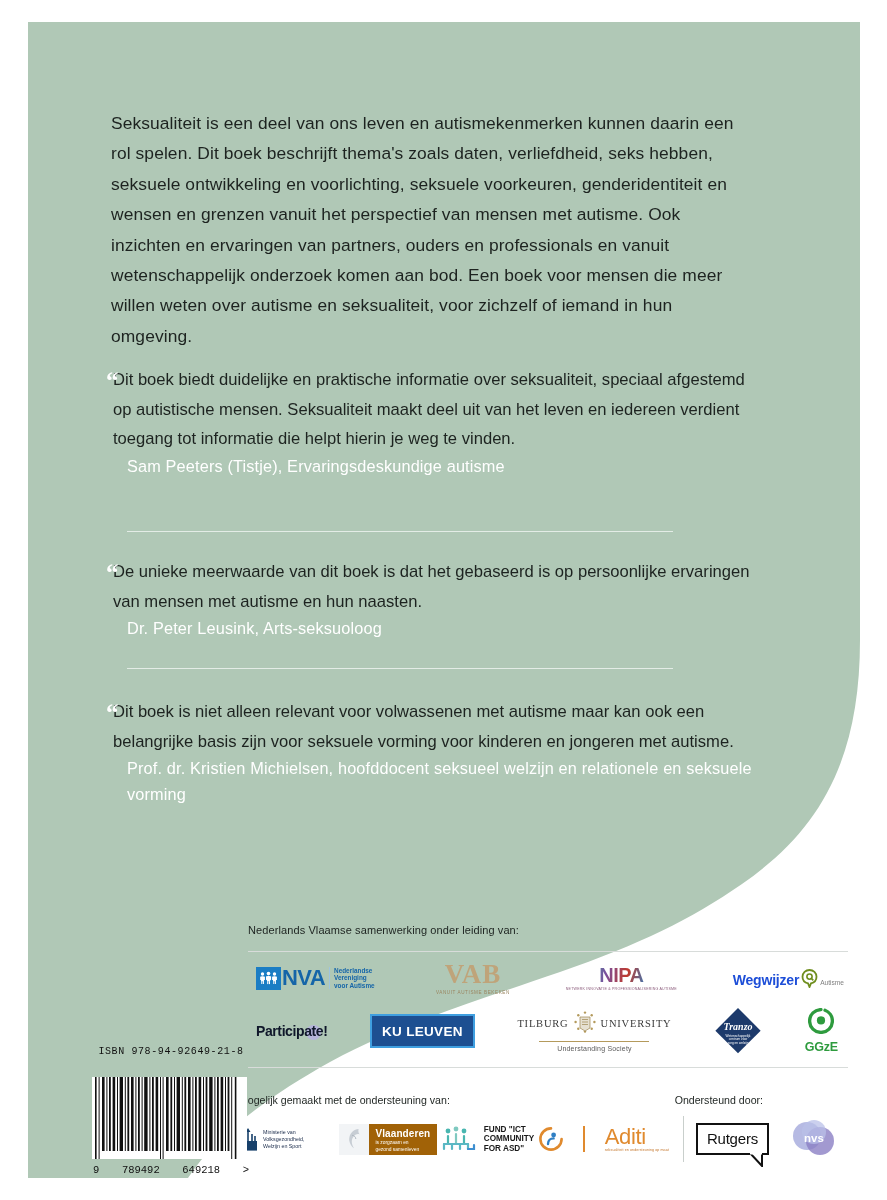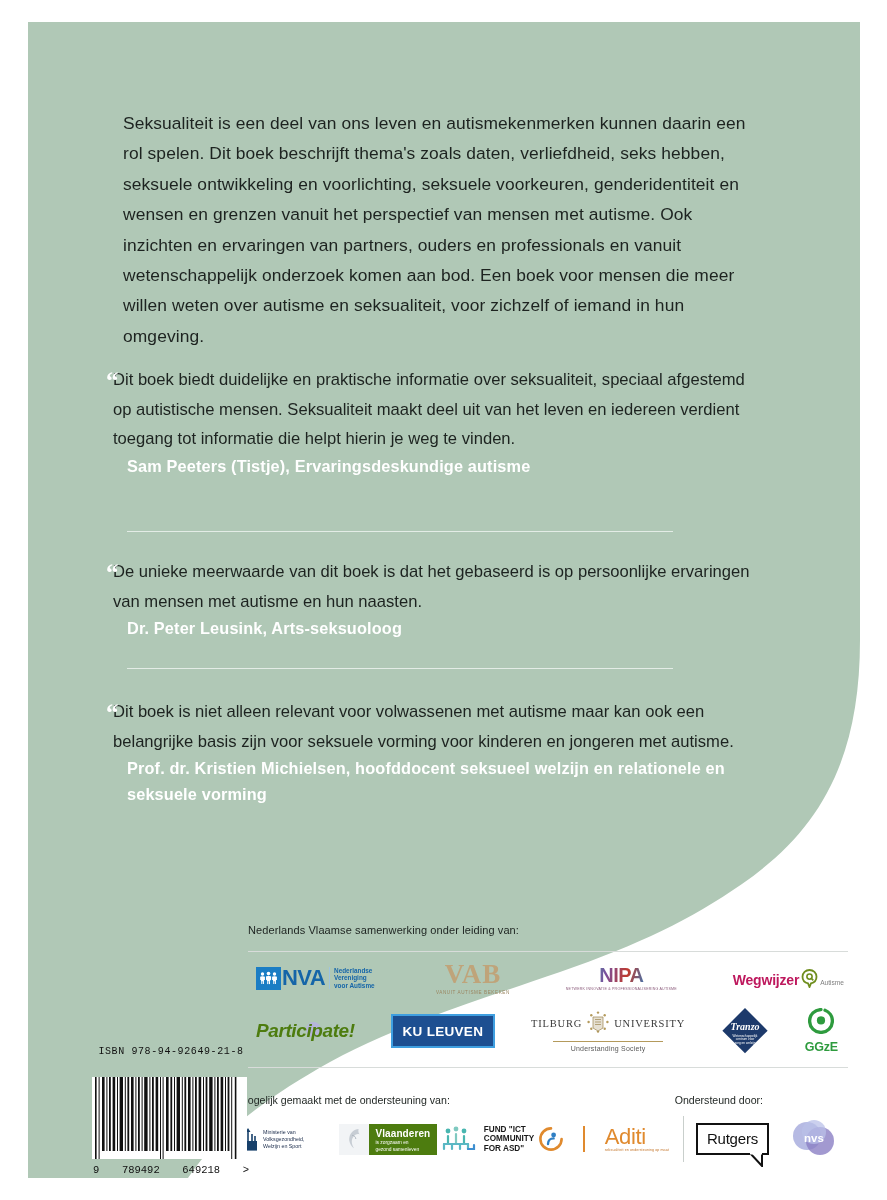--- a/index.html
+++ b/index.html
@@ -4,31 +4,31 @@
 <style>
   html,body{margin:0;padding:0;background:#ffffff;}
   body{width:887px;height:1200px;overflow:hidden;font-family:"Liberation Sans",sans-serif;}
 
   #page{position:relative;width:887px;height:1200px;background:#ffffff;overflow:hidden;}
 
   
   #green-shape{position:absolute;left:0;top:0;width:887px;height:1200px;}
 
   
-  #blurb{position:absolute;left:123px;top:108px;width:640px;color:#1d2320;
+  #blurb{position:absolute;left:111px;top:108px;width:640px;color:#1d2320;
          font-size:17.4px;line-height:30.4px;letter-spacing:.1px;}
   #blurb p{margin:0;}
 
   
   .quote{position:absolute;left:106px;width:660px;color:#1d2320;}
   .qmark{position:absolute;left:0;top:3px;color:#ffffff;font-size:25px;line-height:1;
          font-family:"Liberation Serif",serif;font-weight:700;}
   .qbody{margin-left:7px;font-size:16.6px;line-height:29.5px;}
   .qbody p{margin:0;}
-  .qattr{margin-left:21px;color:#ffffff;font-weight:700;font-size:16.3px;
+  .qattr{margin-left:21px;color:#ffffff;font-weight:400;font-size:16.3px;
          line-height:25.5px;letter-spacing:.15px;}
   .qattr p{margin:0;}
 
   #quote-1{top:365px;}
   #quote-2{top:557px;}
   #quote-3{top:697px;}
 
   .divider{position:absolute;left:127px;width:546px;height:1px;background:#ecf2ee;opacity:.85;}
   #divider-1{top:531px;}
   #divider-2{top:668px;}
@@ -81,26 +81,26 @@
   
   .nipa{text-align:center;}
   .nipa-word{font-size:20px;font-weight:700;letter-spacing:-.5px;line-height:20px;
              background:linear-gradient(100deg,#2f7fc4 0%,#3aa8a0 18%,#7a4f9e 36%,#c0392b 55%,#2f7fc4 74%,#43a047 100%);
              -webkit-background-clip:text;background-clip:text;color:transparent;
              font-family:"Liberation Sans",sans-serif;}
   .nipa-sub{font-size:3.6px;line-height:5px;color:#8a5a7a;letter-spacing:.2px;margin-top:2px;}
 
   
   .weg{display:flex;align-items:flex-end;}
-  .weg-word{font-size:14px;font-weight:700;color:#be185d;letter-spacing:-.2px;}
+  .weg-word{font-size:14px;font-weight:700;color:#1d4ed8;letter-spacing:-.2px;}
   .weg-pin{width:17px;height:19px;margin-left:2px;}
   .weg-sub{font-size:6.6px;color:#808080;margin-left:2px;padding-bottom:2px;}
 
   
-  .part{position:relative;font-size:19px;font-weight:700;color:#4d7c0f;letter-spacing:-.4px;font-style:italic;}
+  .part{position:relative;font-size:14px;font-weight:700;color:#0f172a;letter-spacing:-.4px;}
   .part-dot{position:absolute;left:50px;top:2px;width:15px;height:15px;border-radius:50%;
             background:#b6b1e0;opacity:.85;}
   .part span{position:relative;}
 
   
   .kul{background:#1d4f91;border:2px solid #3f9fe0;padding:6px 10px;}
   .kul span{color:#ffffff;font-size:13.5px;font-weight:700;letter-spacing:.3px;}
 
   
   .til{text-align:center;}
@@ -127,21 +127,21 @@
   .sup-left{display:flex;align-items:center;flex:1;justify-content:space-between;padding-right:10px;}
   .sup-sep{width:1px;height:46px;background:#c9cfcc;margin:0 12px 0 4px;}
   .sup-right{display:flex;align-items:center;gap:22px;}
 
   .min{display:flex;align-items:center;}
   .min-crest{width:22px;height:24px;}
   .min-txt{font-size:5.3px;line-height:7px;color:#1a2b4a;margin-left:4px;width:72px;}
 
   .vla{display:flex;align-items:stretch;height:31px;}
   .vla-lion{width:30px;background:#f2f4f6;display:flex;align-items:center;justify-content:center;}
-  .vla-box{background:#4d7c0f;padding:4px 7px 4px 6px;}
+  .vla-box{background:#a16207;padding:4px 7px 4px 6px;}
   .vla-w{color:#ffffff;font-size:10px;font-weight:700;letter-spacing:.1px;}
   .vla-s{color:#ffffff;font-size:4.9px;line-height:6.2px;margin-top:1px;}
 
   .fund{display:flex;align-items:center;}
   .fund-mark{width:38px;height:28px;}
   .fund-txt{font-size:8.2px;line-height:9.4px;font-weight:700;color:#1a1a1a;margin-left:4px;}
 
   .aditi{display:flex;align-items:center;gap:16px;}
   .aditi-mark{width:24px;height:24px;}
   .aditi-bar{width:2px;height:26px;background:#e08a2e;margin:0 4px;}

